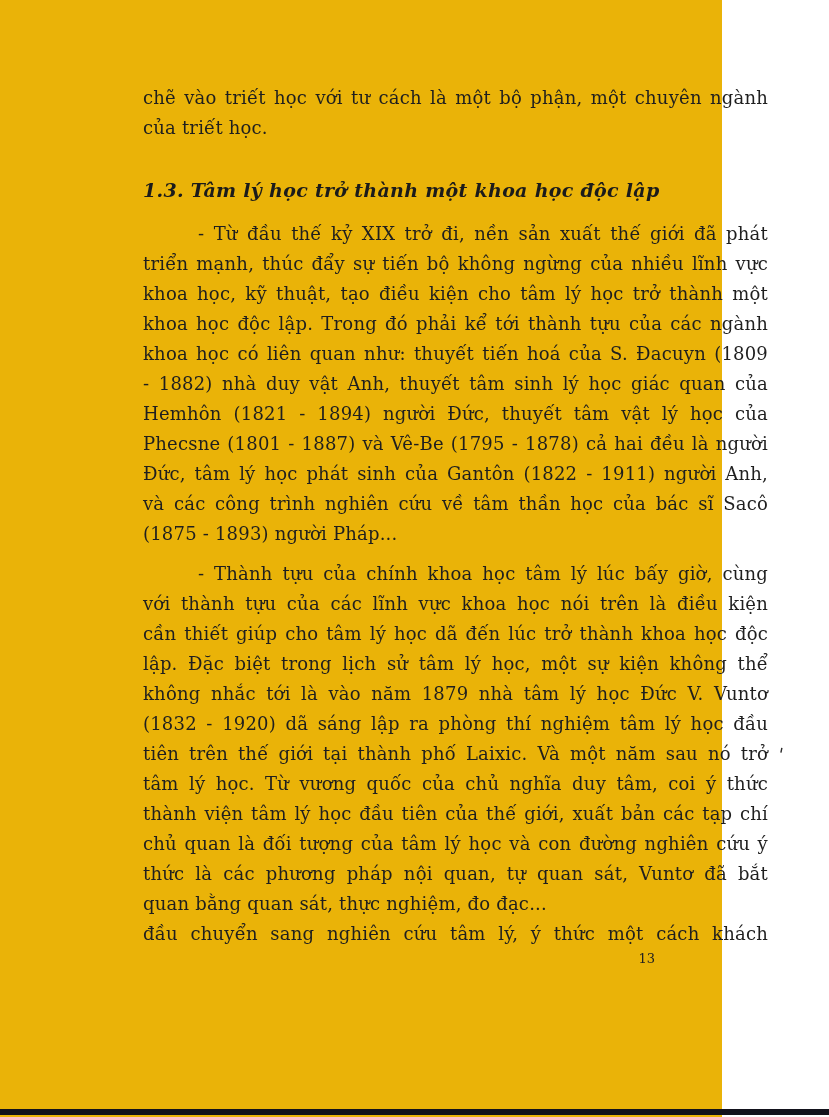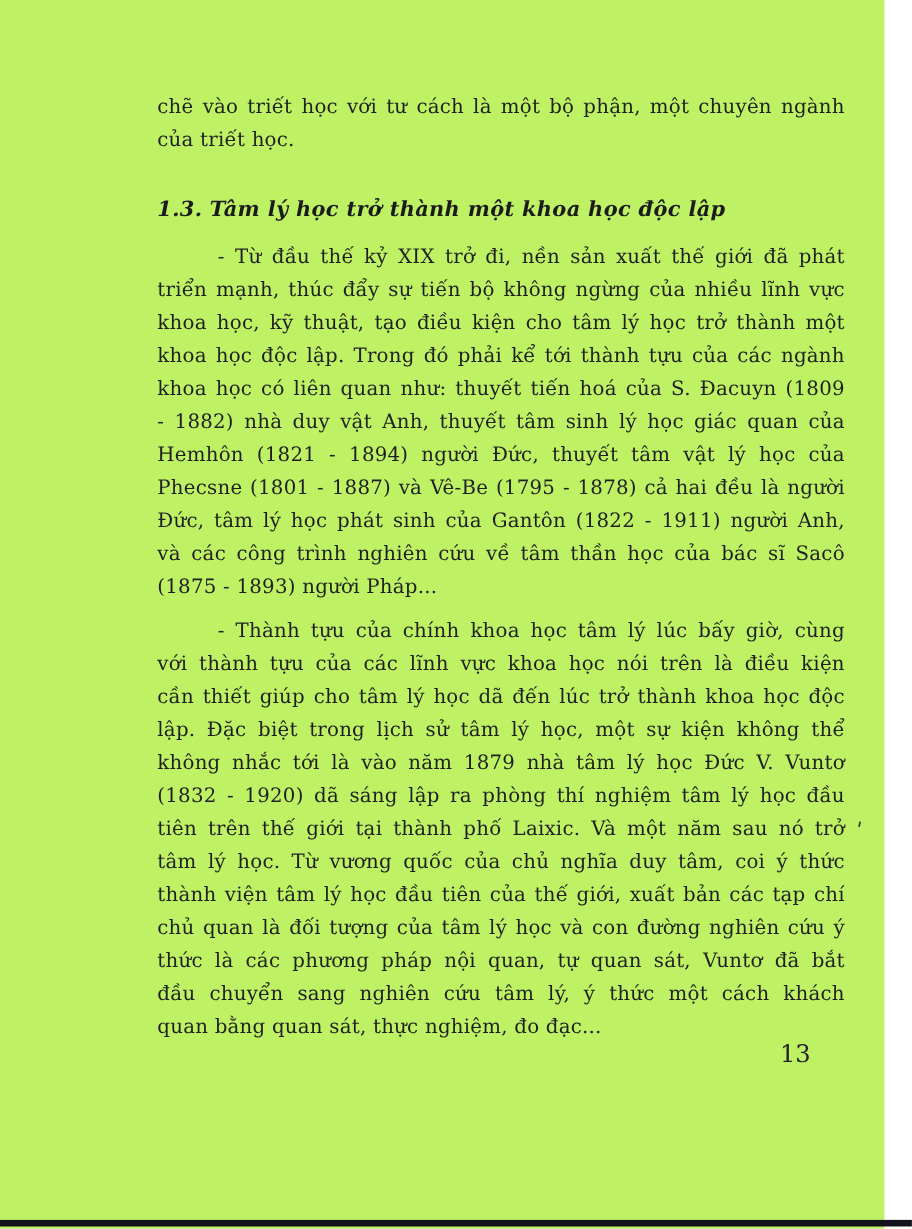--- a/index.html
+++ b/index.html
@@ -10,23 +10,23 @@
   body {
     width: 829px;
     height: 1117px;
     position: relative;
     overflow: hidden;
     font-family: "DejaVu Serif", serif;
   }
   .page {
     position: absolute;
     left: 0; top: 0;
-    width: 804px;
+    width: 722px;
     height: 1117px;
-    background: #bef264;
+    background: #eab308;
   }
   .text-block {
     position: absolute;
     left: 143px;
     top: 83px;
     width: 625px;
     color: #1f1f1f;
   }
   .line {
     font-size: 18px;
@@ -51,21 +51,21 @@
     margin: 32px 0 14px 0;
     color: #1b1b1b;
     letter-spacing: 0.3px;
   }
   .para-1 { margin-top: 0; }
   .para-2 { margin-top: 10px; }
   .page-number {
     position: absolute;
     top: 944px;
     right: 67px;
-    font-size: 22px;
+    font-size: 13px;
     line-height: 30px;
     color: #222222;
   }
   .scan-artifact {
     position: absolute;
     left: 778px;
     top: 744px;
     font-size: 18px;
     color: #2a2a2a;
     transform: rotate(12deg);
@@ -112,22 +112,22 @@
       <div class="line">với thành tựu của các lĩnh vực khoa học nói trên là điều kiện</div>
       <div class="line">cần thiết giúp cho tâm lý học dã đến lúc trở thành khoa học độc</div>
       <div class="line">lập. Đặc biệt trong lịch sử tâm lý học, một sự kiện không thể</div>
       <div class="line">không nhắc tới là vào năm 1879 nhà tâm lý học Đức V. Vuntơ</div>
       <div class="line">(1832 - 1920) dã sáng lập ra phòng thí nghiệm tâm lý học đầu</div>
       <div class="line">tiên trên thế giới tại thành phố Laixic. Và một năm sau nó trở</div>
       <div class="line">tâm lý học. Từ vương quốc của chủ nghĩa duy tâm, coi ý thức</div>
       <div class="line">thành viện tâm lý học đầu tiên của thế giới, xuất bản các tạp chí</div>
       <div class="line">chủ quan là đối tượng của tâm lý học và con đường nghiên cứu ý</div>
       <div class="line">thức là các phương pháp nội quan, tự quan sát, Vuntơ đã bắt</div>
+      <div class="line lastline">quan bằng quan sát, thực nghiệm, đo đạc...</div>
       <div class="line">đầu chuyển sang nghiên cứu tâm lý, ý thức một cách khách</div>
-      <div class="line lastline">quan bằng quan sát, thực nghiệm, đo đạc...</div>
     </div>
 
   </div>
 
   <div class="scan-artifact">'</div>
 
   <div class="page-number">13</div>
 
   <div class="bottom-bar"></div>
 

